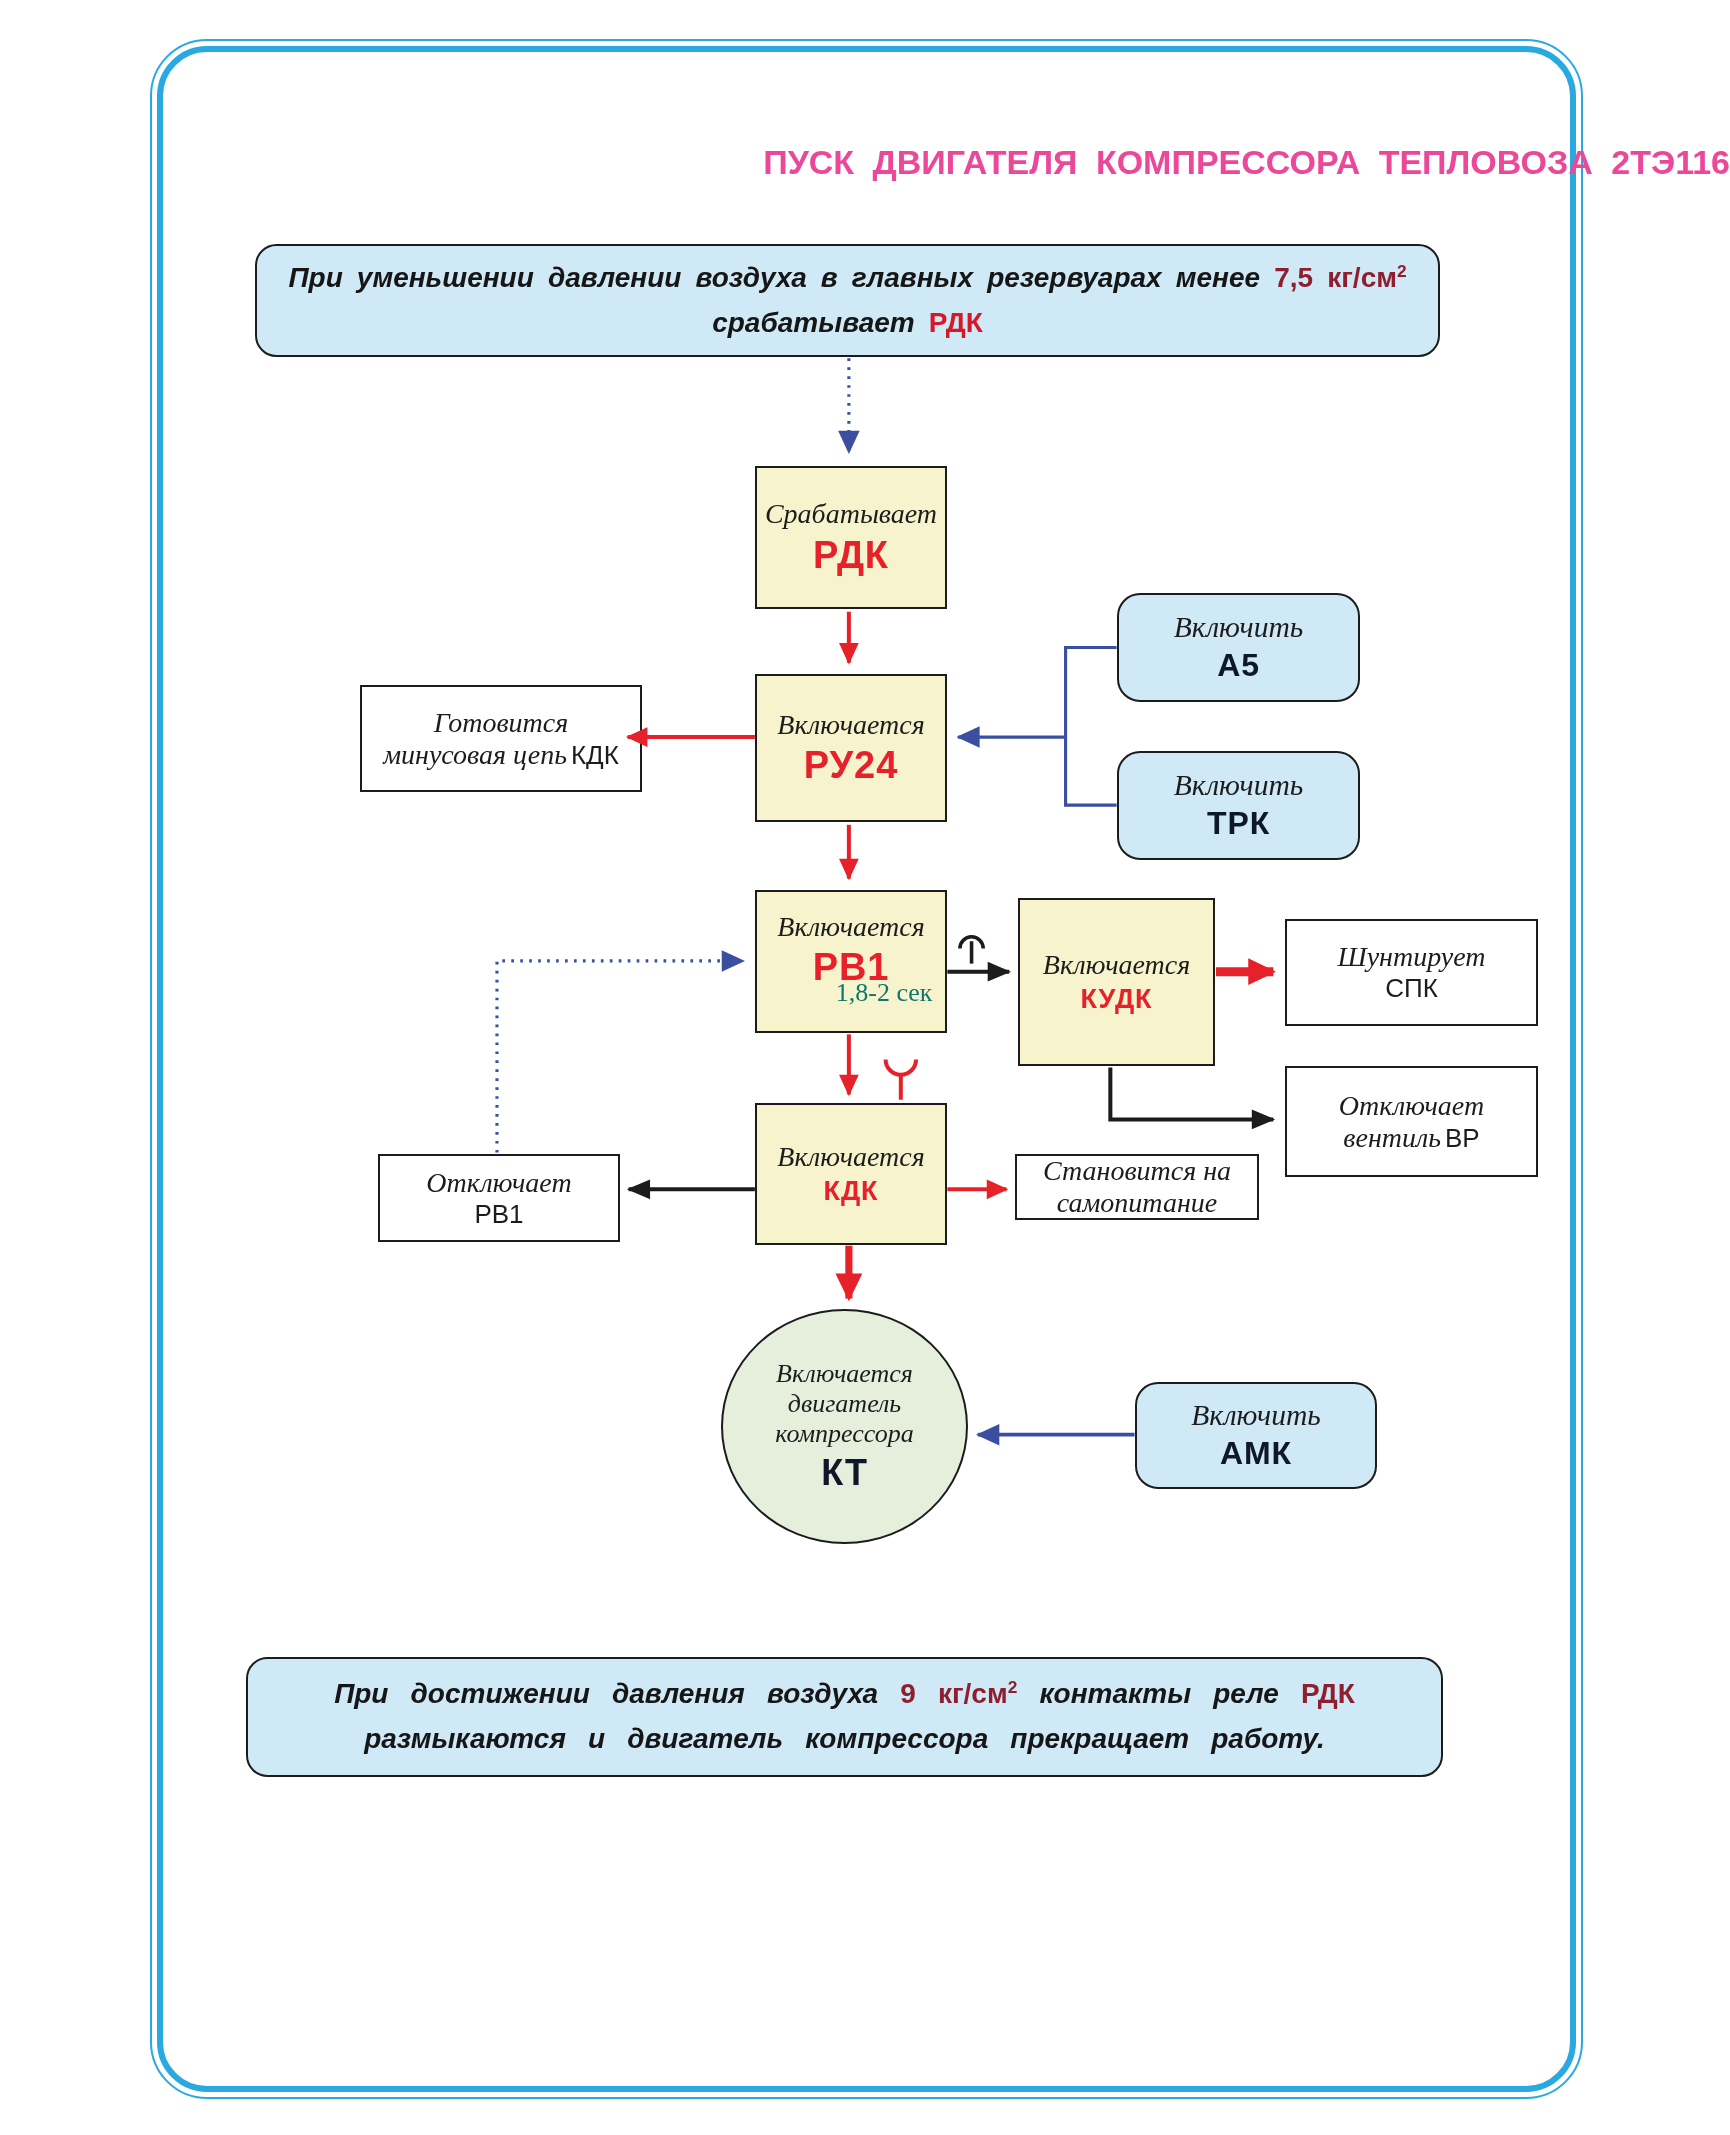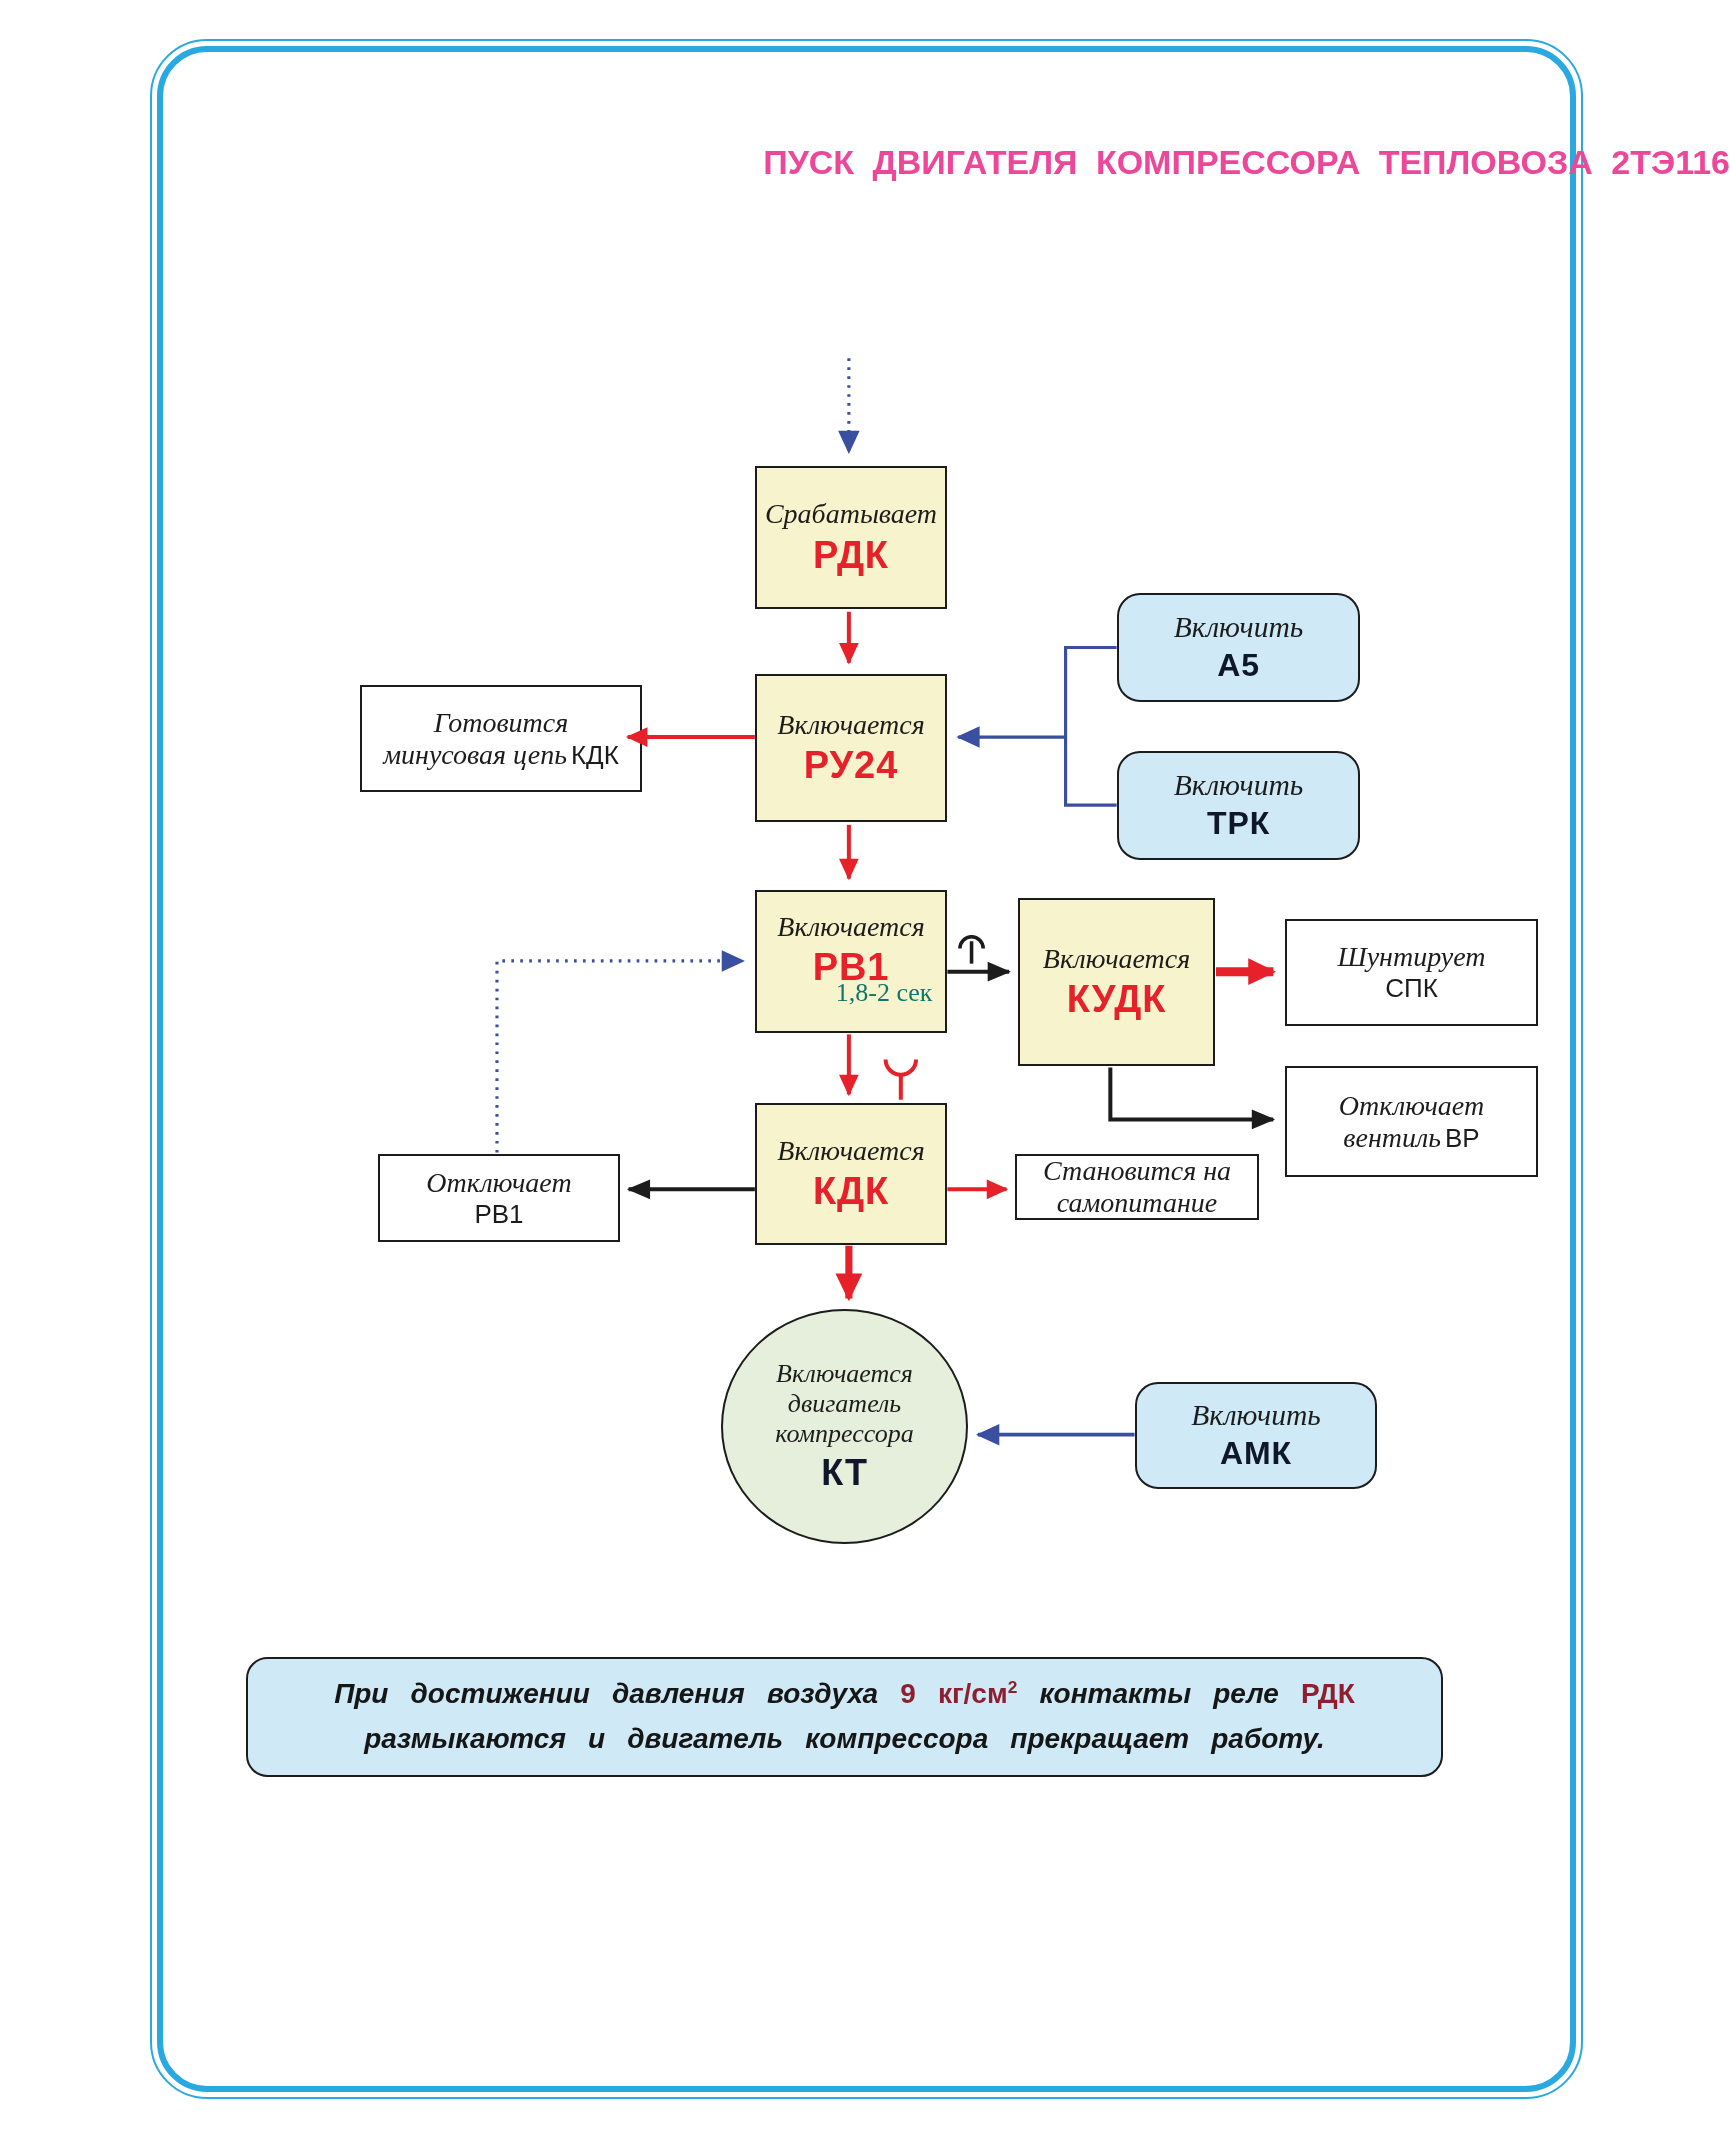--- a/index.html
+++ b/index.html
@@ -18,21 +18,21 @@
 
   .node{position:absolute;box-sizing:border-box;border:2.7px solid #1c1c1c;
         display:flex;flex-direction:column;align-items:center;justify-content:center;
         text-align:center;background:#ffffff;}
   .yellow{background:#f7f3cd;}
   .greenellipse{background:#e5efdc;border-radius:50%;}
   .rounded-big{border-radius:23px;background:#cfe9f6;border:2.7px solid #1c1c1c;}
 
   .serif-i{font-family:"Liberation Serif",serif;font-style:italic;font-size:28px;color:#1c1c1c;}
   .sans-p{font-family:"Liberation Sans",sans-serif;font-size:26px;color:#1c1c1c;}
-  .lbl-red{font-size:38px;font-weight:700;color:#e62129;letter-spacing:0.9px;margin-top:3.6px;}
+  .lbl-red{font-size:27px;font-weight:700;color:#e62129;letter-spacing:0.9px;margin-top:3.6px;}
   .lbl-maroon{font-size:32px;font-weight:700;color:#0f172a;letter-spacing:0.9px;margin-top:3.6px;}
 
   .statement{position:absolute;box-sizing:border-box;background:#cfe9f6;border:2.7px solid #1c1c1c;
              border-radius:21.5px;display:flex;flex-direction:column;justify-content:center;
              text-align:center;font-style:italic;font-weight:700;font-size:28px;line-height:1.6;
              word-spacing:6.3px;color:#161616;}
   .statement .val{font-style:normal;color:#8f1f2f;}
   .statement .val-bright{font-style:normal;color:#d5182a;}
   .outro{word-spacing:14.3px;}
 
@@ -46,20 +46,31 @@
 <body>
 
 <div class="canvas">
 
   <div class="frame-outer">
     <div class="frame-inner"></div>
   </div>
 
   <div class="page-title">ПУСК ДВИГАТЕЛЯ КОМПРЕССОРА ТЕПЛОВОЗА 2ТЭ116</div>
 
+  <div class="statement" style="left:255px;top:244px;width:1185px;height:113px;">
+    <div>
+      <span>При уменьшении давлении воздуха в главных резервуарах менее</span>
+      <span class="val">
+        <span>7,5 кг/см</span><sup>2</sup></span>
+    </div>
+    <div>
+      <span>срабатывает</span>
+      <span class="val-bright">РДК</span>
+    </div>
+  </div>
 
   <div class="node yellow" style="left:755px;top:466px;width:192px;height:143px;">
     <div class="serif-i">Срабатывает</div>
     <div class="lbl-red" style="font-size:38px;">РДК</div>
   </div>
 
   <div class="node yellow" style="left:755px;top:674px;width:192px;height:148px;">
     <div class="serif-i">Включается</div>
     <div class="lbl-red" style="font-size:38px;">РУ24</div>
   </div>

